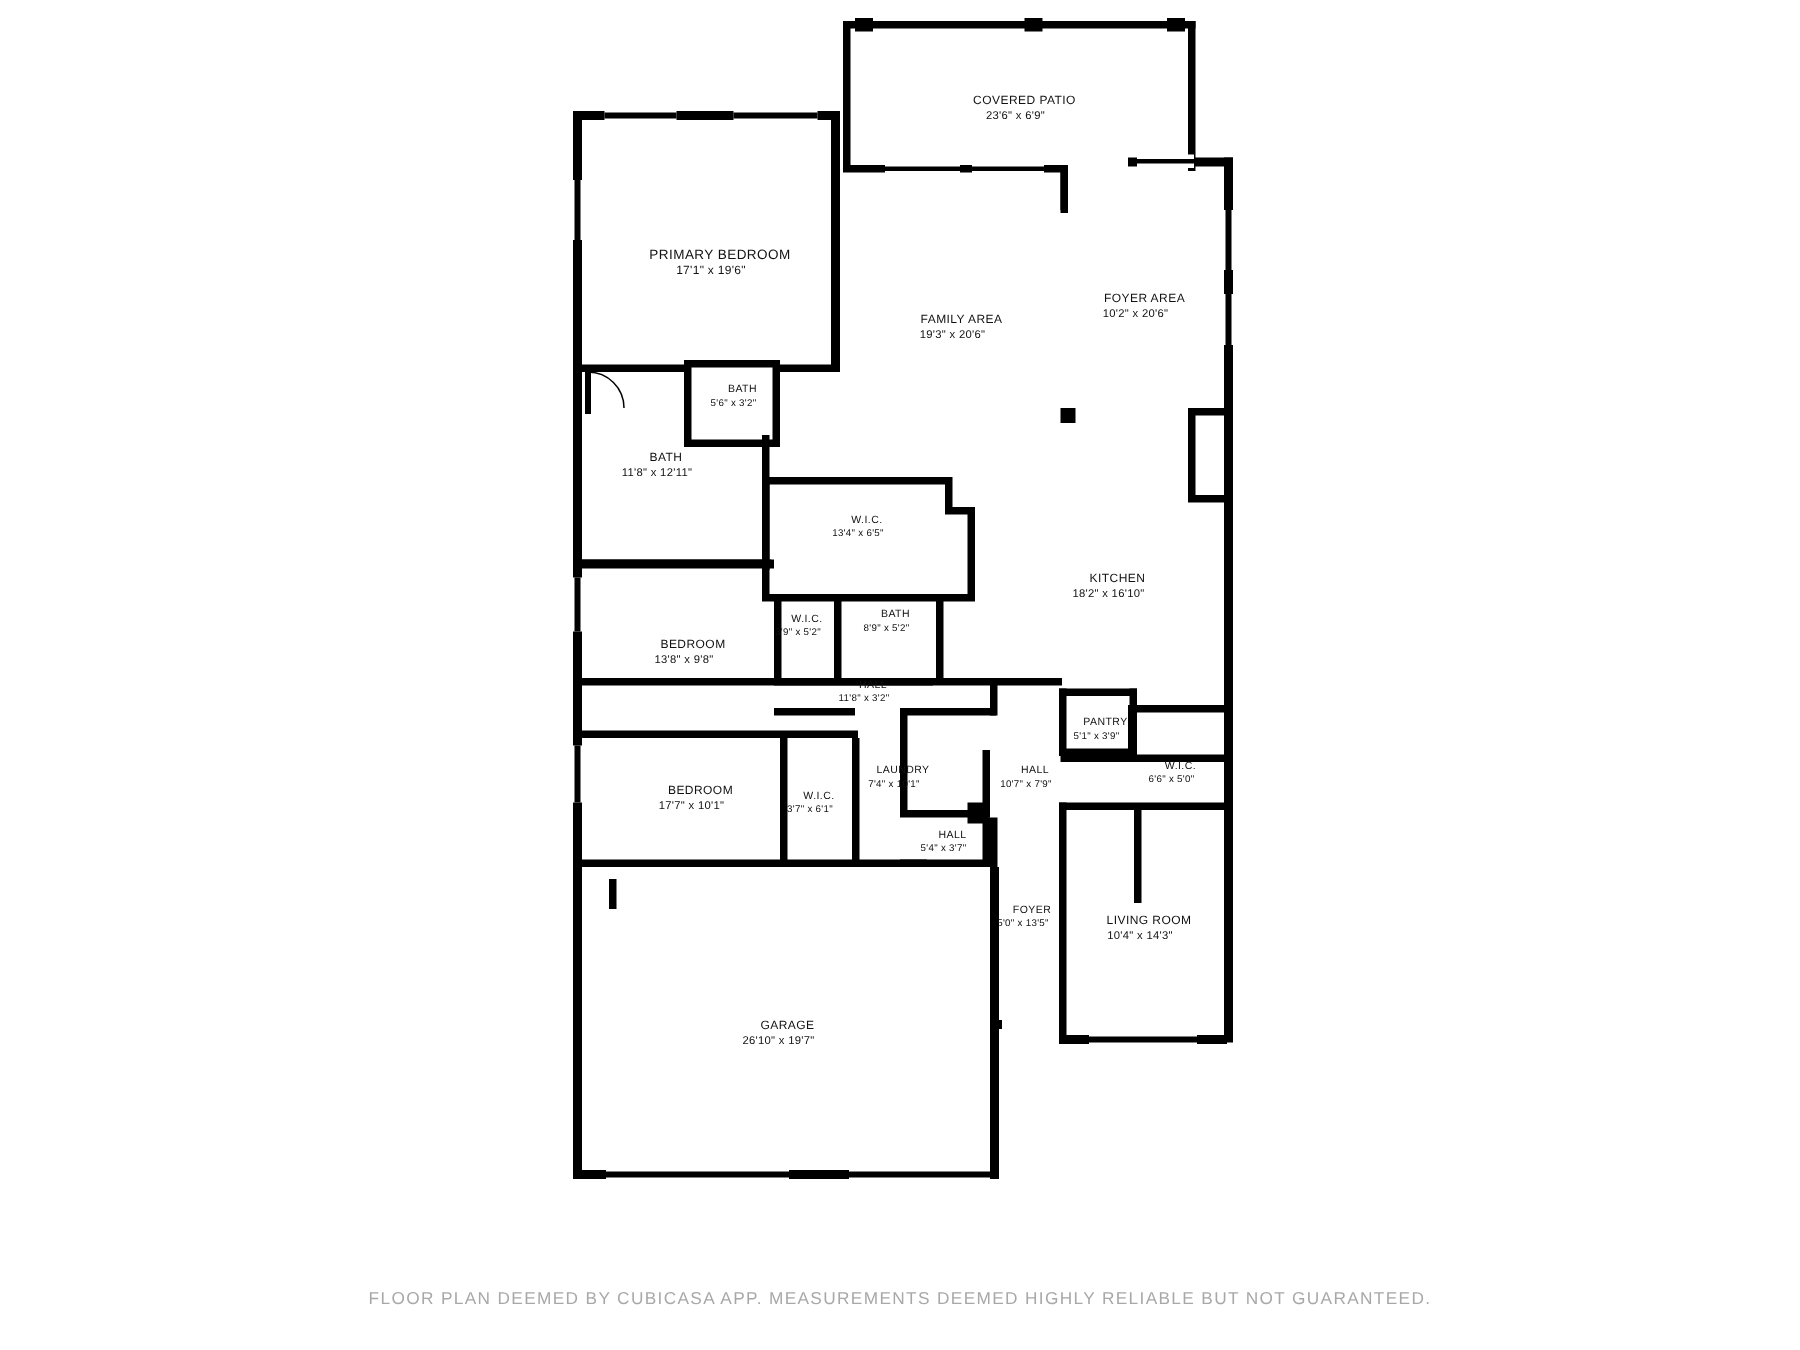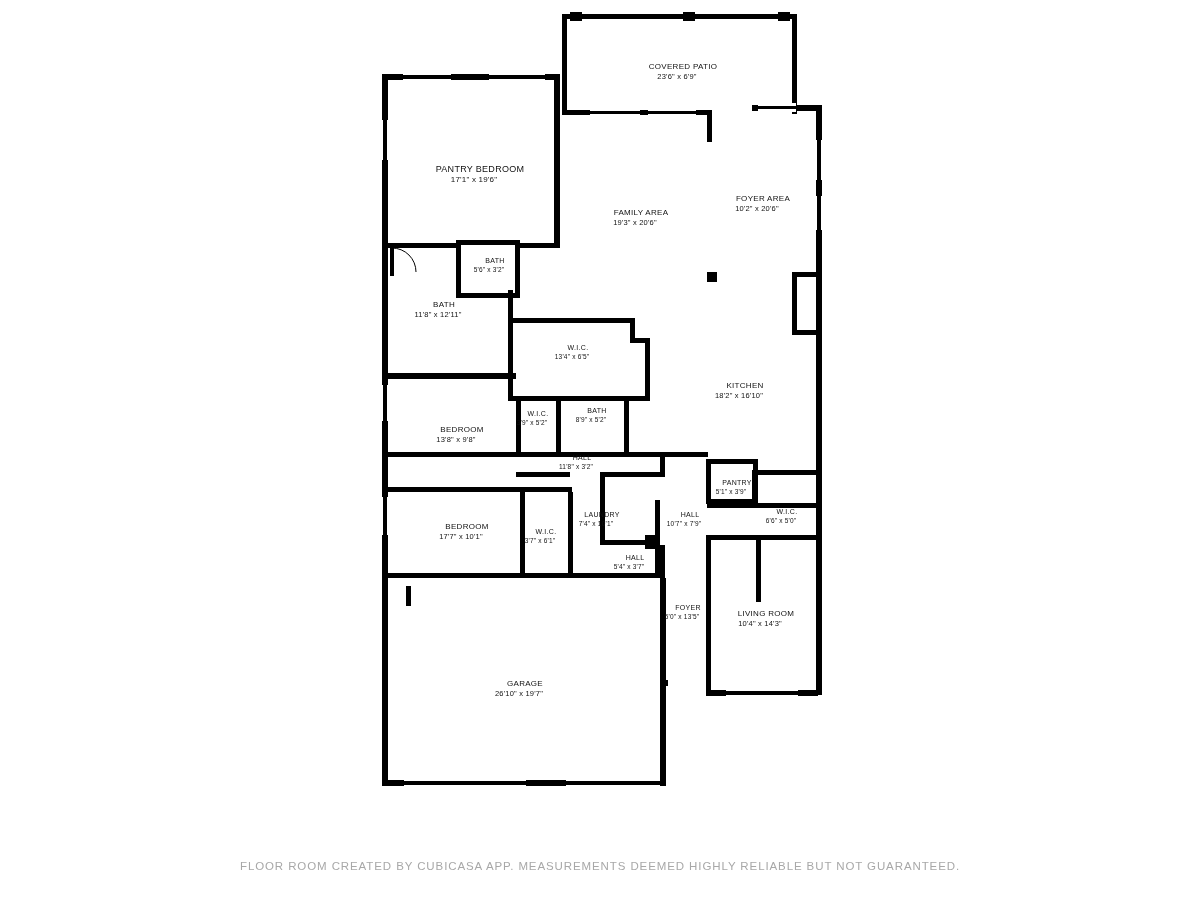--- a/index.html
+++ b/index.html
@@ -194,21 +194,21 @@
     <rect x="758" y="106" width="38" height="3" fill="#000000"></rect>
   </g>
 </svg>
 
 <div id="labels">
     <div class="room-label sz-md" style="left: 677px; top: 72px;">
       <span class="nm">COVERED PATIO</span>
       <span class="dm">23'6" x 6'9"</span>
     </div>
     <div class="room-label sz-lg" style="left: 474px; top: 175px;">
-      <span class="nm">PANTRY BEDROOM</span>
+      <span class="nm">PRIMARY BEDROOM</span>
       <span class="dm">17'1" x 19'6"</span>
     </div>
     <div class="room-label sz-md" style="left: 635px; top: 218px;">
       <span class="nm">FAMILY AREA</span>
       <span class="dm">19'3" x 20'6"</span>
     </div>
     <div class="room-label sz-md" style="left: 757px; top: 204px;">
       <span class="nm">FOYER AREA</span>
       <span class="dm">10'2" x 20'6"</span>
     </div>
@@ -279,13 +279,13 @@
     <div class="room-label sz-md" style="left: 760px; top: 619px;">
       <span class="nm">LIVING ROOM</span>
       <span class="dm">10'4" x 14'3"</span>
     </div>
     <div class="room-label sz-md" style="left: 519px; top: 689px;">
       <span class="nm">GARAGE</span>
       <span class="dm">26'10" x 19'7"</span>
     </div>
   </div>
 
-<div class="footer">FLOOR ROOM CREATED BY CUBICASA APP. MEASUREMENTS DEEMED HIGHLY RELIABLE BUT NOT GUARANTEED.</div>
+<div class="footer">FLOOR PLAN DEEMED BY CUBICASA APP. MEASUREMENTS DEEMED HIGHLY RELIABLE BUT NOT GUARANTEED.</div>
 
 </body></html>

